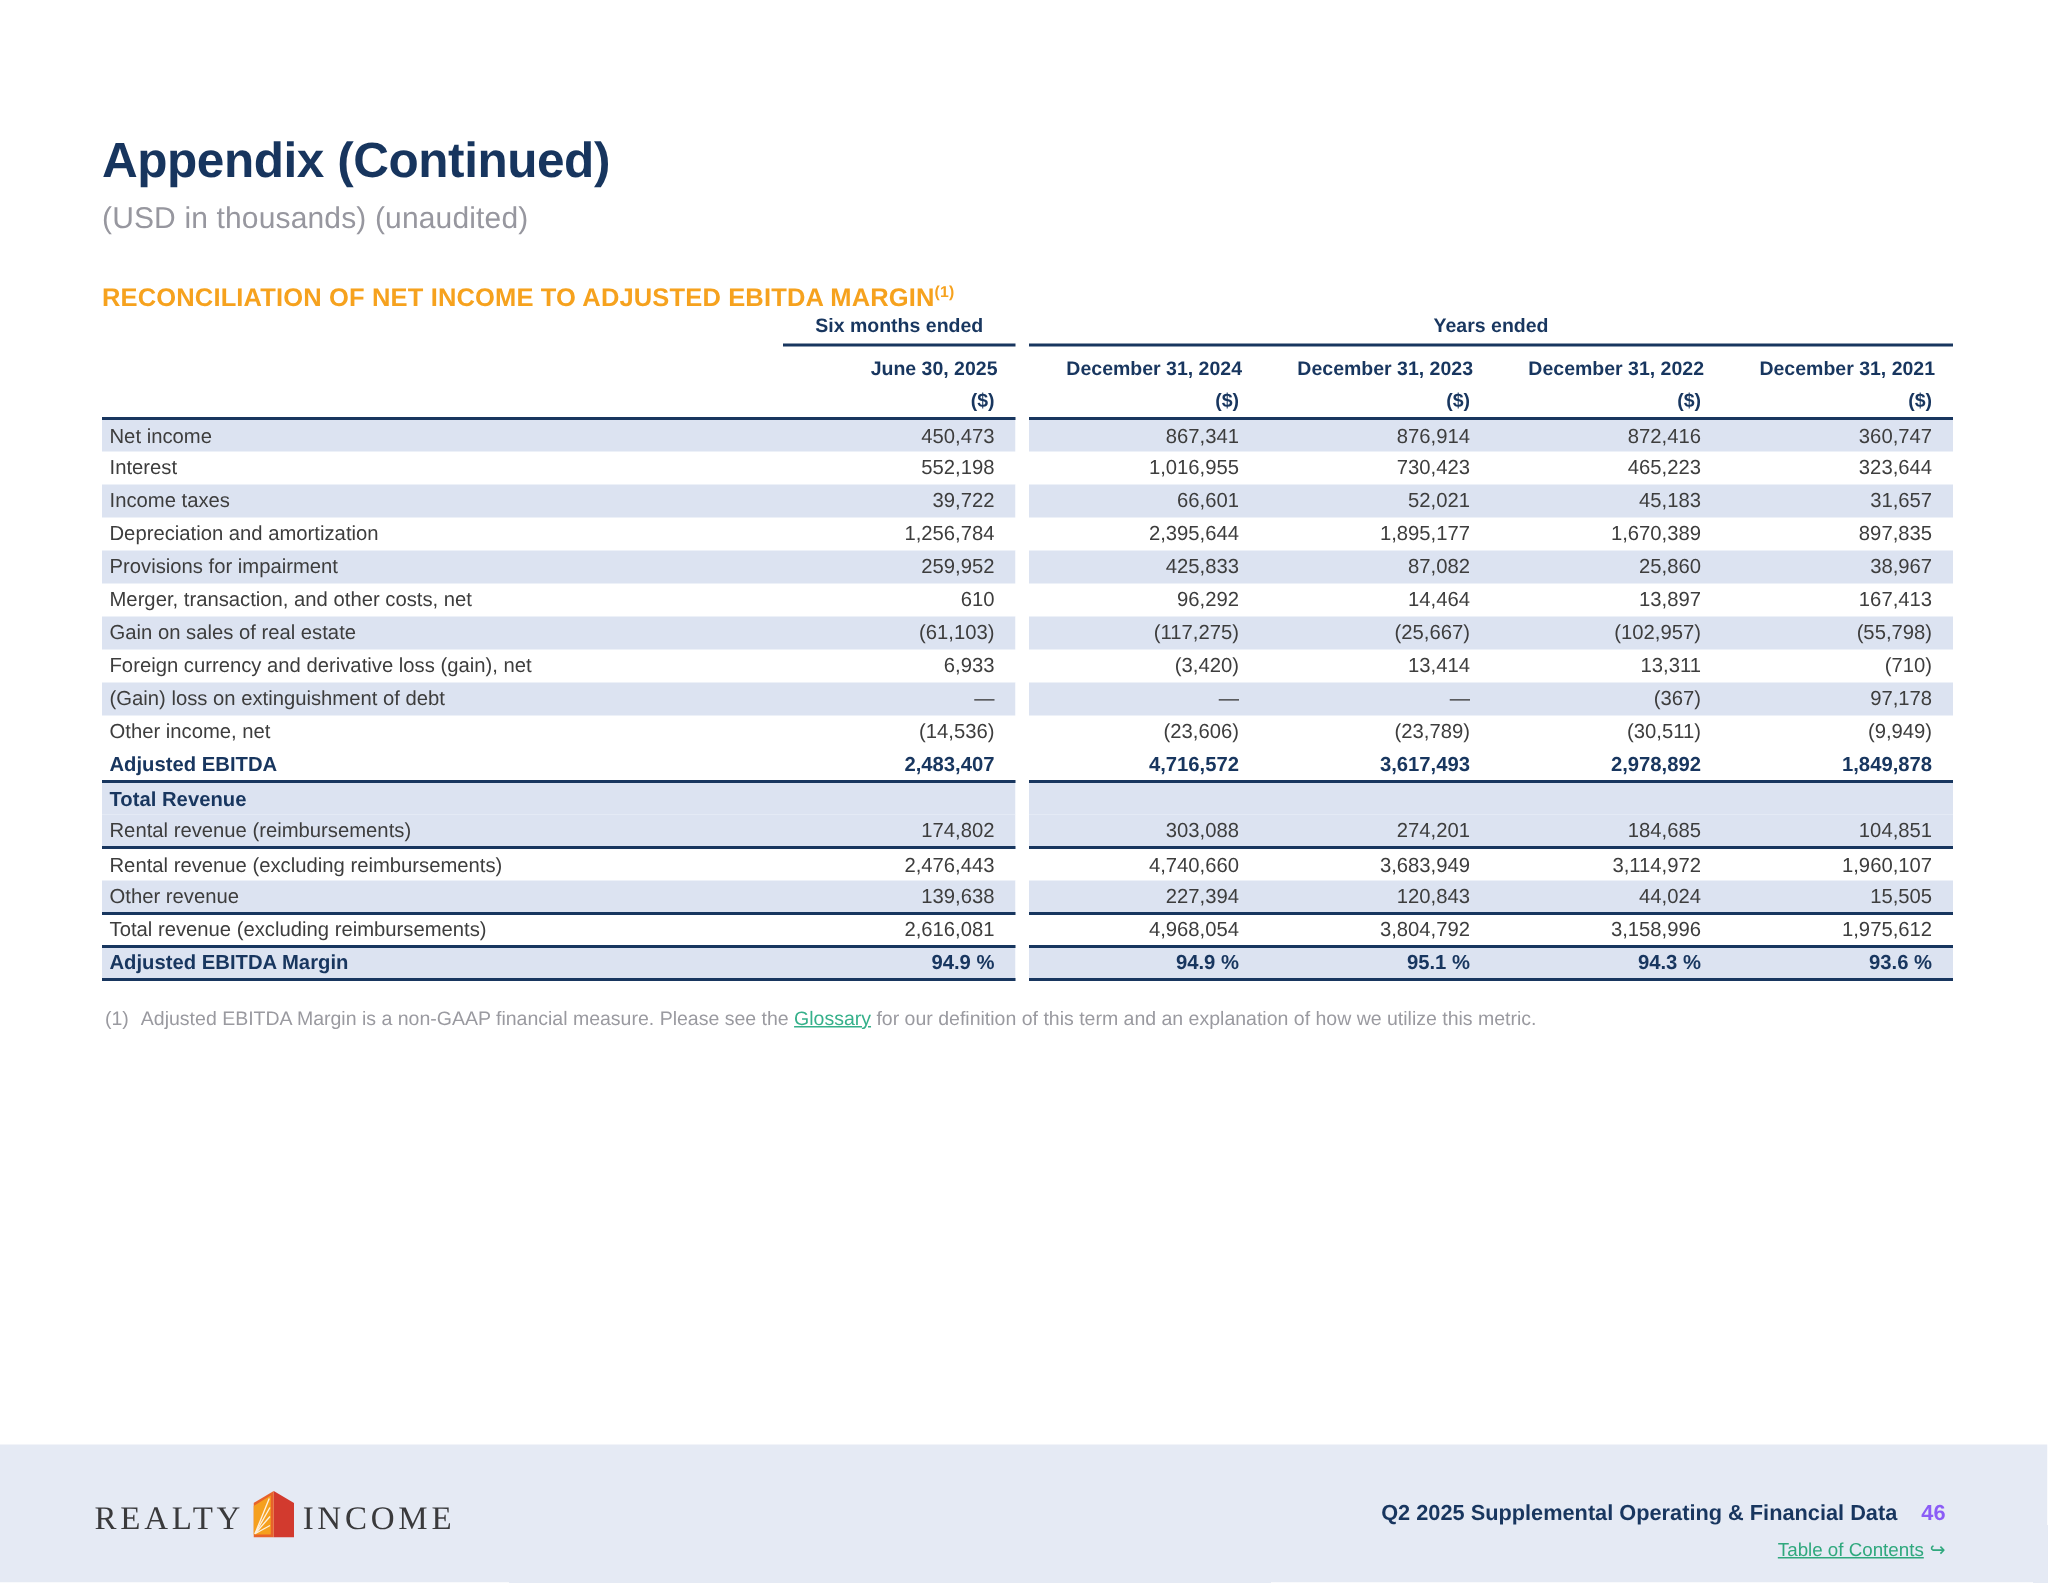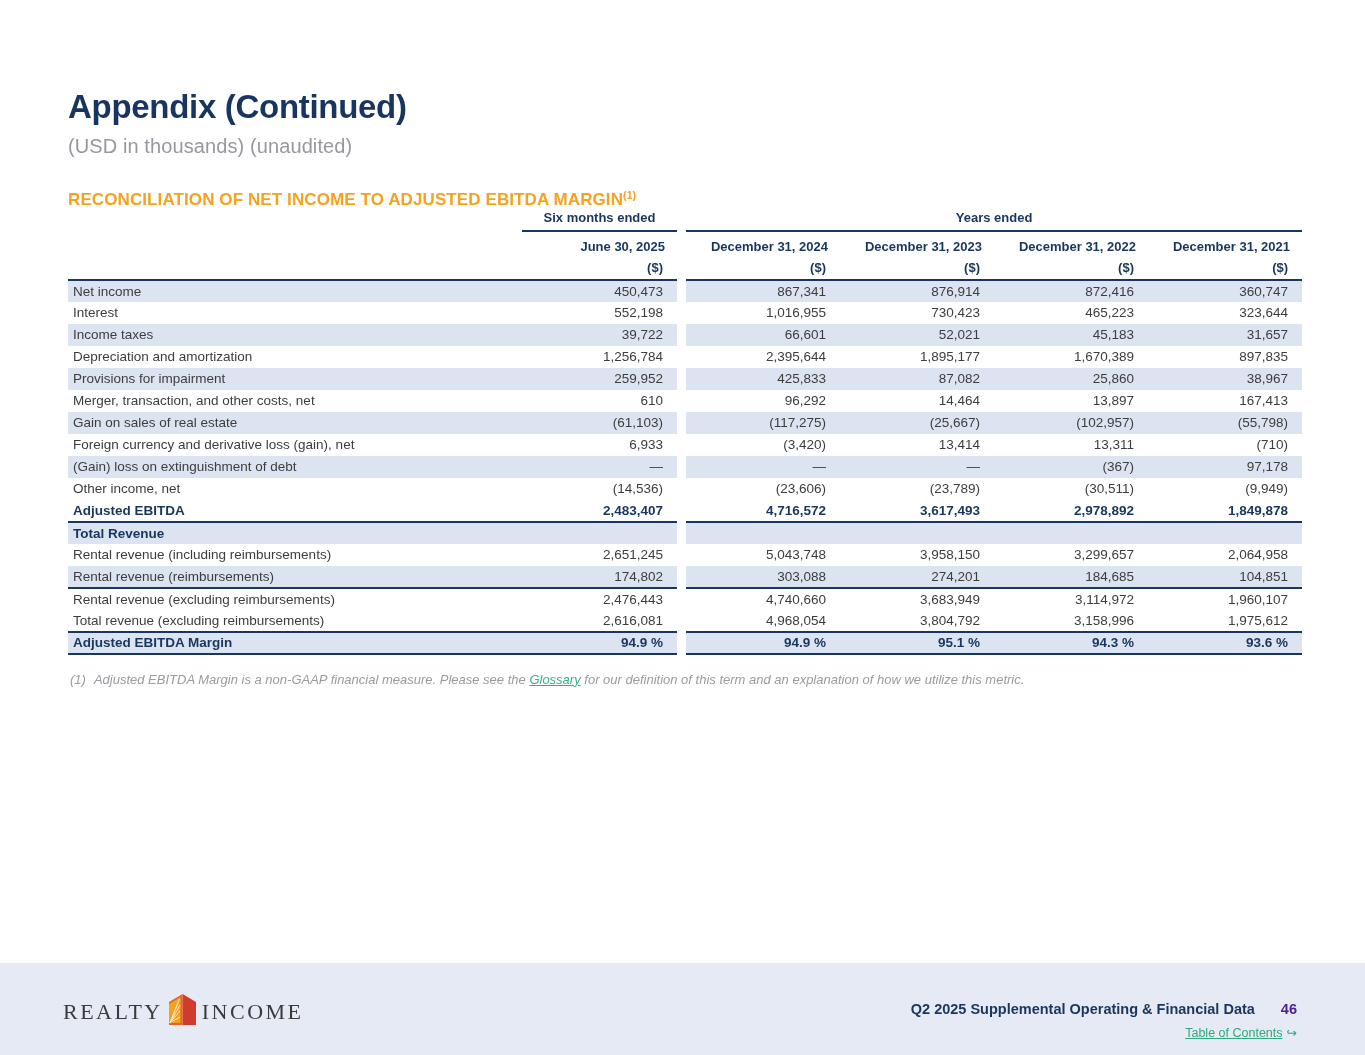--- a/index.html
+++ b/index.html
@@ -83,21 +83,20 @@
   td.gap { background: #ffffff !important; border: none !important; }
   tr.bold td { color: #18365f; font-weight: 700; }
   tr.rule-row td:not(.gap) { border-bottom: 2px solid #18365f; }
 
   
   .footnote {
     margin-top: 17px;
     font-size: 13px;
     color: #9a9aa0;
     padding-left: 2px;
-    font-style: italic;
   }
   .footnote .marker { margin-right: 8px; }
   .footnote a {
     color: #35b08a;
     text-decoration: underline;
     cursor: pointer;
   }
 
   
   .footer {
@@ -124,22 +123,22 @@
     right: 68px; top: 38px;
     text-align: right;
   }
   .doc-title-line {
     font-size: 14.5px;
     font-weight: 700;
     color: #18365f;
     white-space: nowrap;
   }
   .page-num {
-    color: #4c1d95;
-    margin-left: 26px;
+    color: #8b5cf6;
+    margin-left: 16px;
   }
   .toc-line { margin-top: 8px; font-size: 12.5px; }
   .toc-line a {
     color: #2fa87d;
     text-decoration: underline;
     cursor: pointer;
   }
   .toc-arrow { color: #2fa87d; margin-left: 4px; text-decoration: none; }
 </style>
 </head>
@@ -288,46 +287,46 @@
         </tr>
         <tr class="stripe bold">
           <td class="lbl">Total Revenue</td>
           <td class="num"></td>
           <td class="gap"></td>
           <td class="num"></td>
           <td class="num"></td>
           <td class="num"></td>
           <td class="num"></td>
         </tr>
-        <tr>
-          <td class="lbl">Rental revenue (including reimbursements)</td>
-          <td class="num">2,651,245</td>
-          <td class="gap"></td>
-          <td class="num">5,043,748</td>
-          <td class="num">3,958,150</td>
-          <td class="num">3,299,657</td>
-          <td class="num">2,064,958</td>
-        </tr>
         <tr class="stripe rule-row">
           <td class="lbl">Rental revenue (reimbursements)</td>
           <td class="num">174,802</td>
           <td class="gap"></td>
           <td class="num">303,088</td>
           <td class="num">274,201</td>
           <td class="num">184,685</td>
           <td class="num">104,851</td>
         </tr>
         <tr>
           <td class="lbl">Rental revenue (excluding reimbursements)</td>
           <td class="num">2,476,443</td>
           <td class="gap"></td>
           <td class="num">4,740,660</td>
           <td class="num">3,683,949</td>
           <td class="num">3,114,972</td>
           <td class="num">1,960,107</td>
+        </tr>
+        <tr class="stripe rule-row">
+          <td class="lbl">Other revenue</td>
+          <td class="num">139,638</td>
+          <td class="gap"></td>
+          <td class="num">227,394</td>
+          <td class="num">120,843</td>
+          <td class="num">44,024</td>
+          <td class="num">15,505</td>
         </tr>
         <tr class="rule-row">
           <td class="lbl">Total revenue (excluding reimbursements)</td>
           <td class="num">2,616,081</td>
           <td class="gap"></td>
           <td class="num">4,968,054</td>
           <td class="num">3,804,792</td>
           <td class="num">3,158,996</td>
           <td class="num">1,975,612</td>
         </tr>

